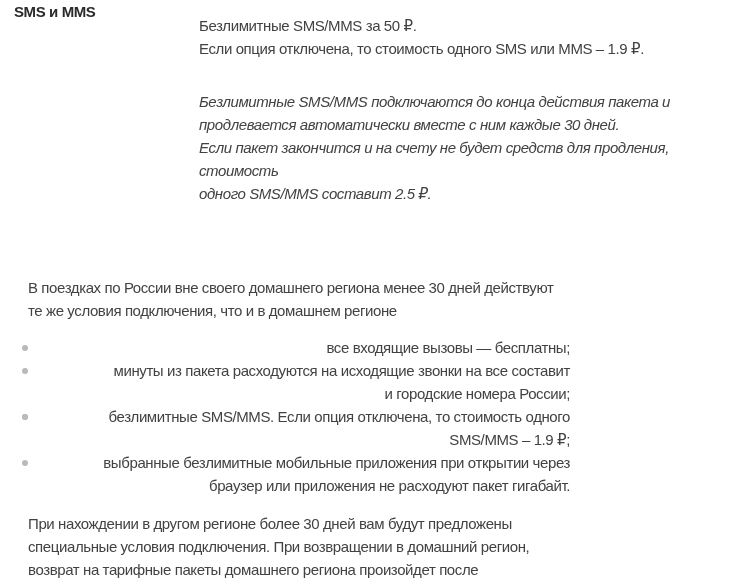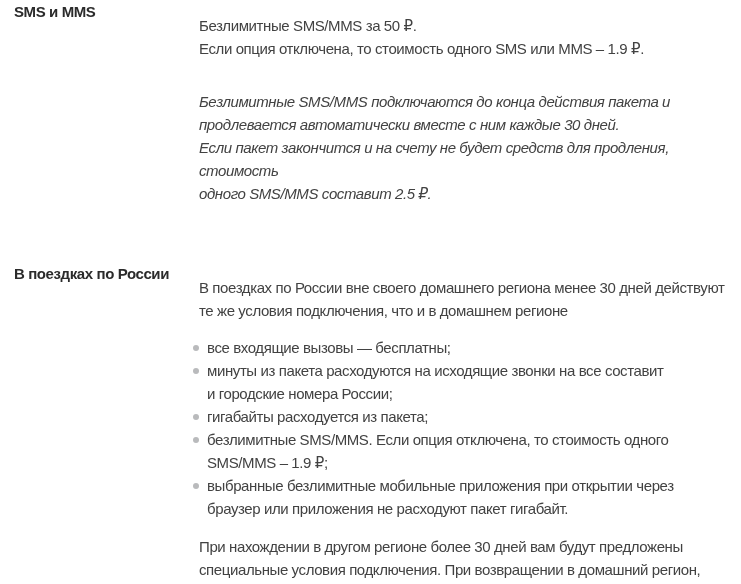--- a/index.html
+++ b/index.html
@@ -27,21 +27,21 @@
   .label {
     flex: 0 0 171px;
     width: 171px;
     font-weight: bold;
     color: var(--heading);
   }
   .content { width: 556px; }
   .para { margin: 14px; white-space: pre-line; }
   .para + .para { margin-top: 30px; font-style: italic; }
   ul.bullets { list-style: none; margin: 0; padding: 0; }
-  ul.bullets li { position: relative; padding-left: 22px; }
+  ul.bullets li { position: relative; padding-left: 22px; text-align: right; }
   .dot {
     position: absolute;
     left: 8px;
     top: 9px;
     width: 6px;
     height: 6px;
     border-radius: 50%;
     background: var(--bullet);
   }
   .li-text { white-space: pre-line; }
@@ -58,37 +58,35 @@
       <p class="para">Безлимитные SMS/MMS за 50 ₽.
 Если опция отключена, то стоимость одного SMS или MMS – 1.9 ₽.</p>
       <p class="para">Безлимитные SMS/MMS подключаются до конца действия пакета и
 продлевается автоматически вместе с ним каждые 30 дней.
 Если пакет закончится и на счету не будет средств для продления, стоимость
 одного SMS/MMS составит 2.5 ₽.</p>
     </div>
   </section>
 
   <section class="row row-2">
-    <div class="label">В поездках по России</div>
     <div class="content">
       <p class="para">В поездках по России вне своего домашнего региона менее 30 дней действуют
 те же условия подключения, что и в домашнем регионе</p>
       <ul class="bullets">
         <li>
           <span class="dot"></span>
           <span class="li-text">все входящие вызовы — бесплатны;</span>
         </li>
         <li>
           <span class="dot"></span>
           <span class="li-text">минуты из пакета расходуются на исходящие звонки на все составит
 и городские номера России;</span>
         </li>
         <li>
           <span class="dot"></span>
-          <span class="li-text">гигабайты расходуется из пакета;</span>
         </li>
         <li>
           <span class="dot"></span>
           <span class="li-text">безлимитные SMS/MMS. Если опция отключена, то стоимость одного
 SMS/MMS – 1.9 ₽;</span>
         </li>
         <li>
           <span class="dot"></span>
           <span class="li-text">выбранные безлимитные мобильные приложения при открытии через
 браузер или приложения не расходуют пакет гигабайт.</span>

